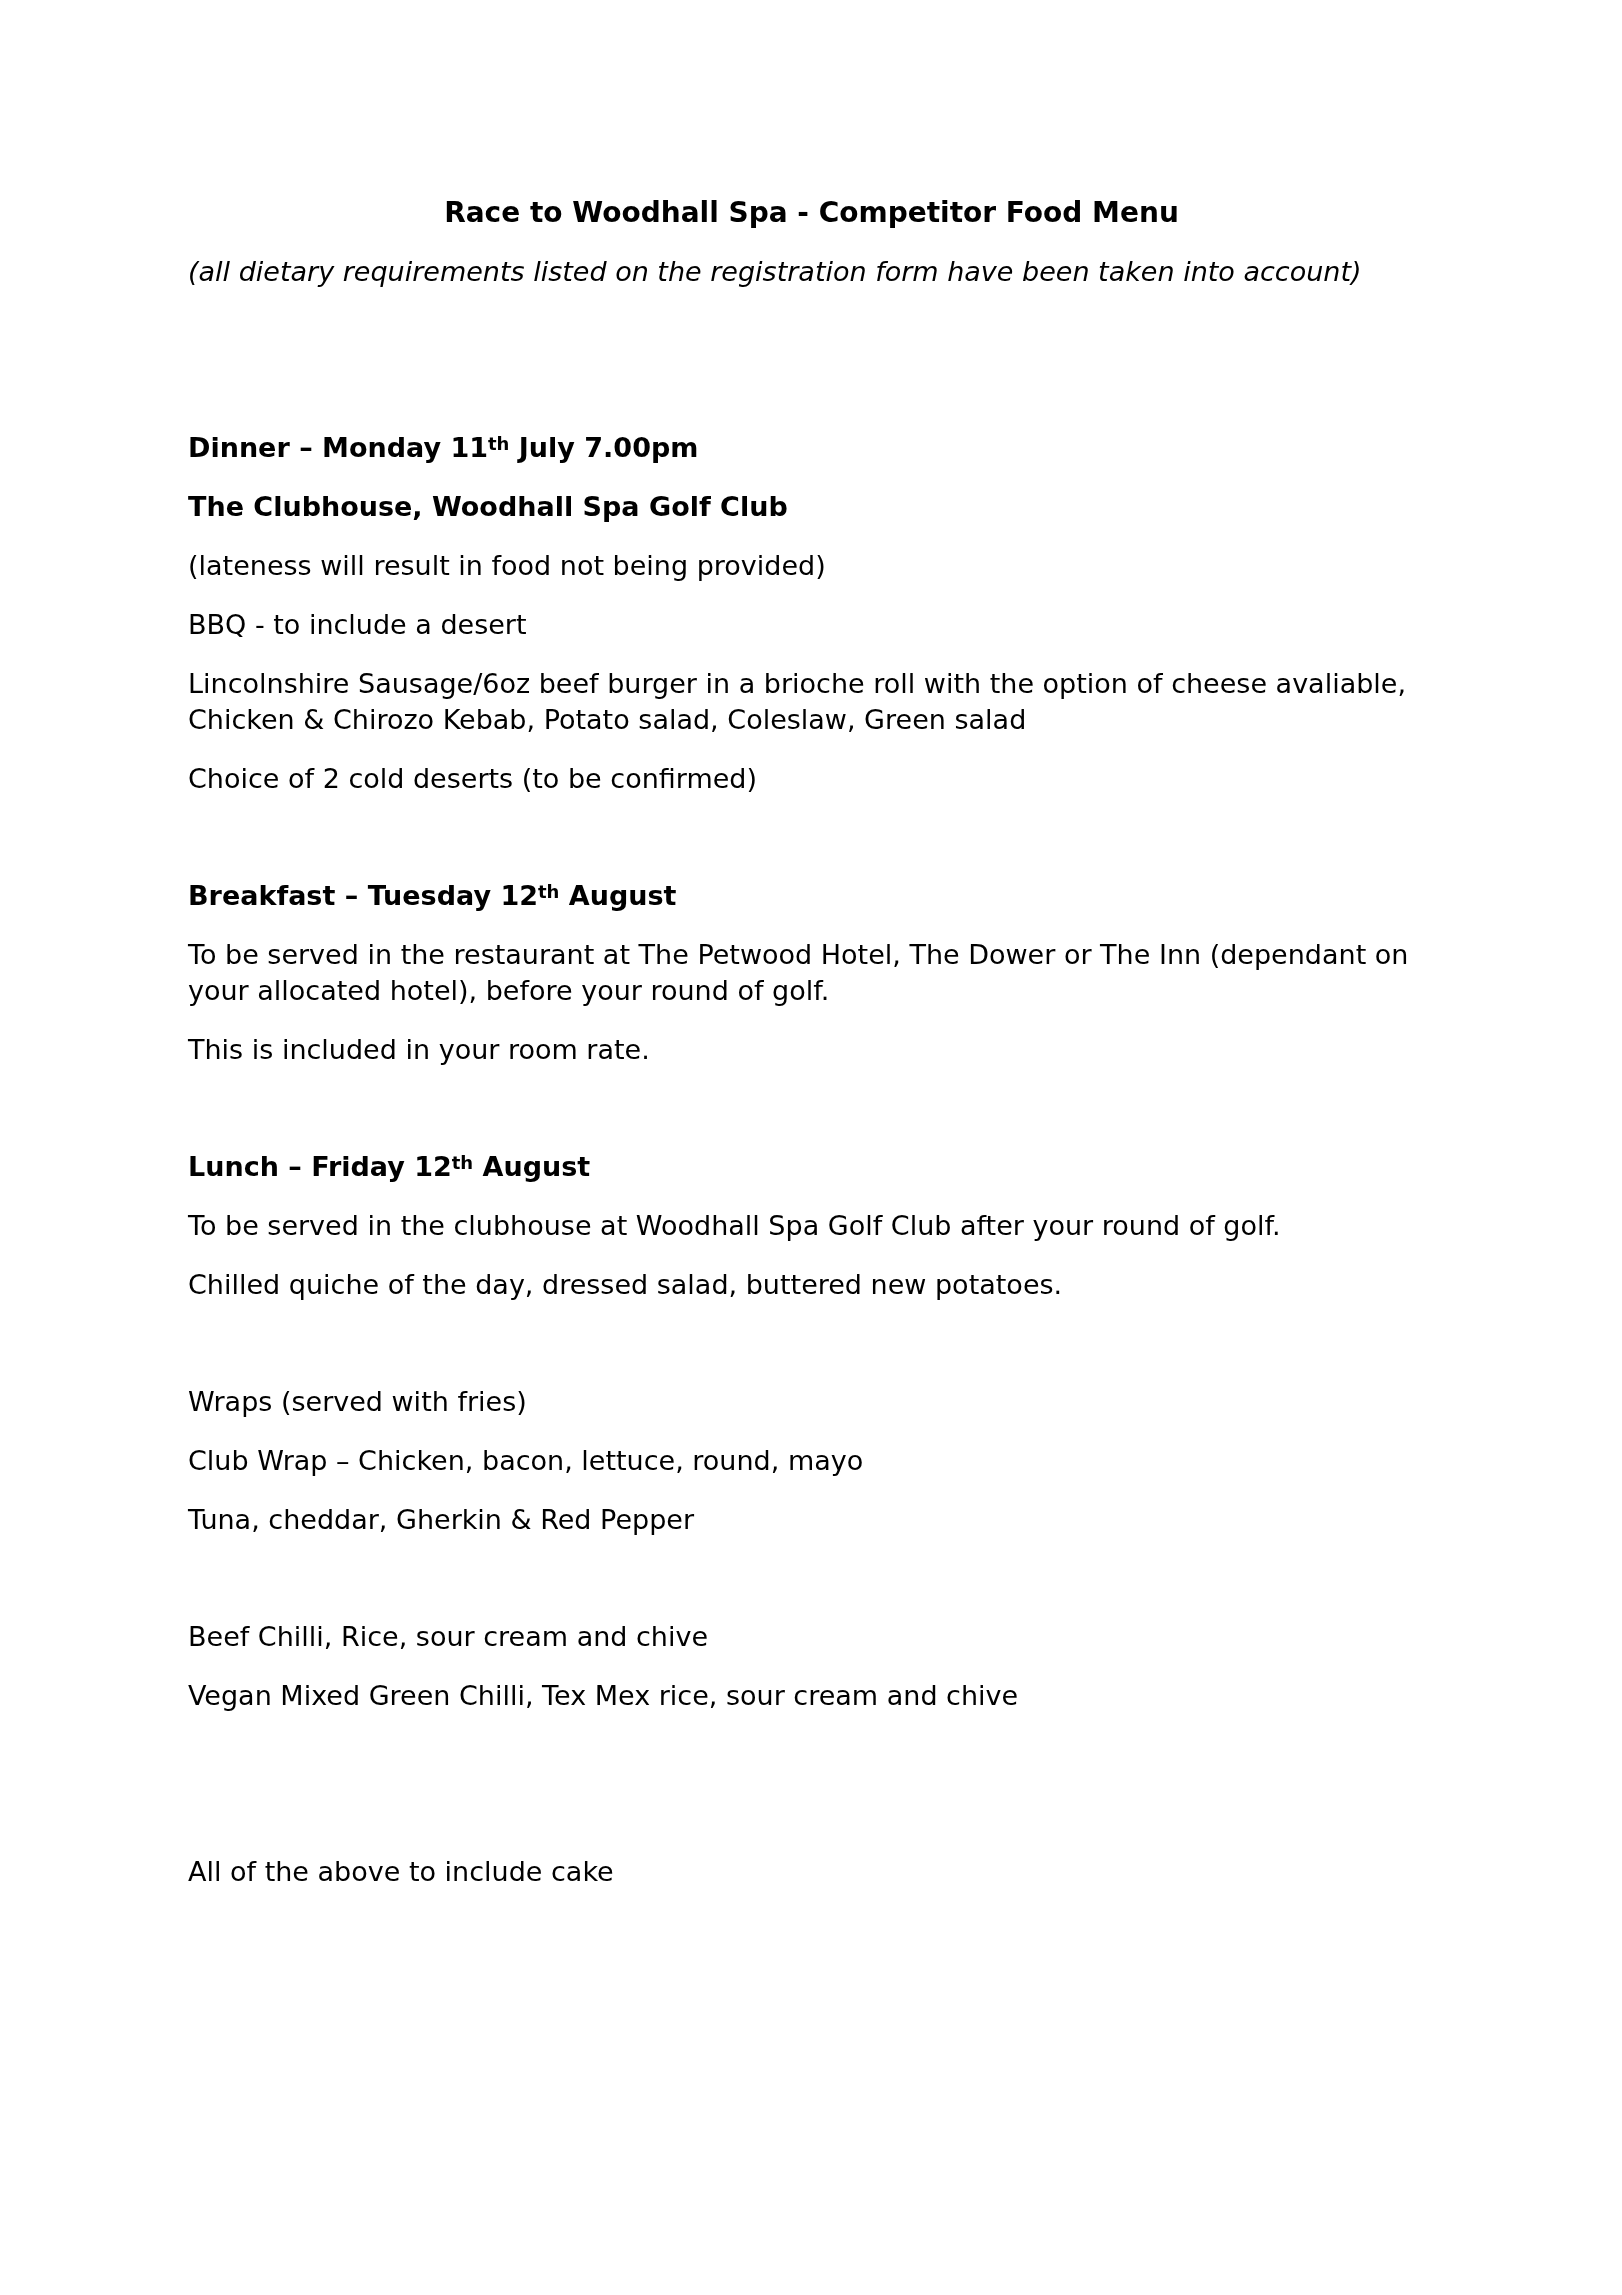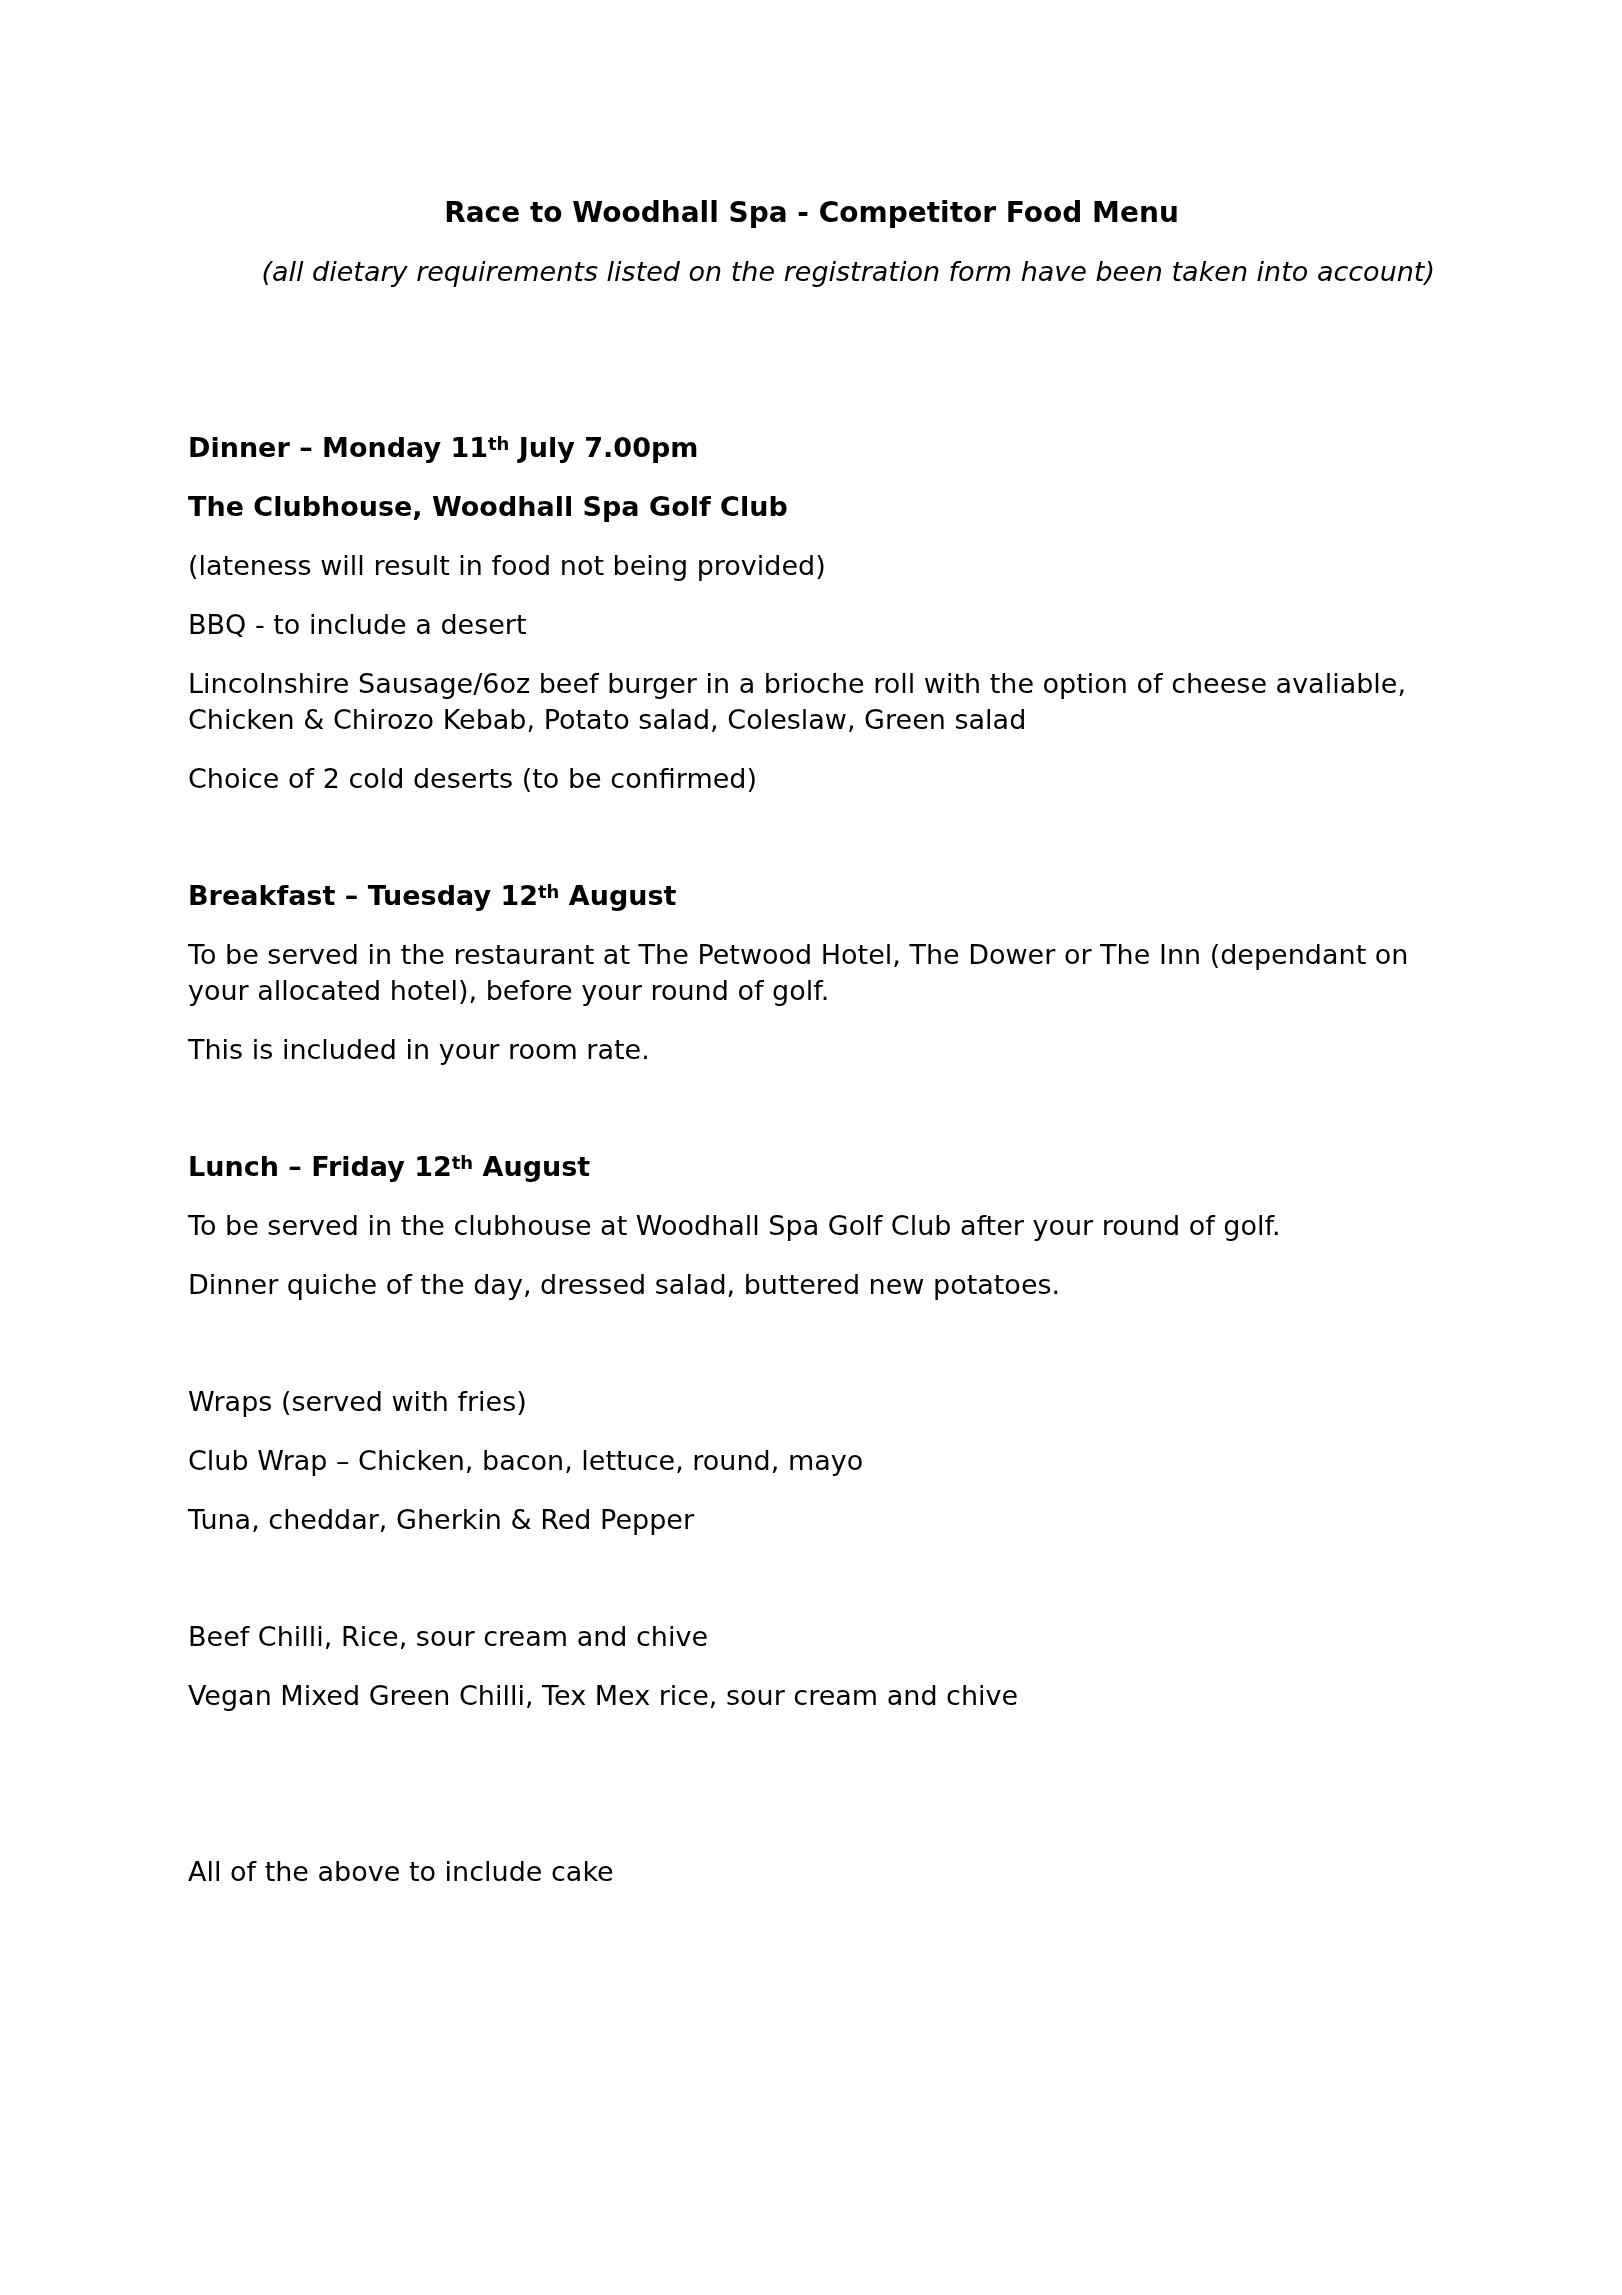--- a/index.html
+++ b/index.html
@@ -25,21 +25,21 @@
   }
   .mb-2 { margin-bottom: 81px; }   
   .mb-3 { margin-bottom: 140px; }   
   .doc-title {
     text-align: center;
     font-weight: bold;
     font-size: 28px;
     white-space: nowrap;
   }
   .doc-subtitle {
-    text-align: right;
+    text-align: left;
     font-style: italic;
     white-space: nowrap;
   }
   .heading {
     font-weight: bold;
   }
   sup.ord {
     font-size: 18px;
     line-height: 0;
     vertical-align: 0.38em;
@@ -70,21 +70,21 @@
 
   <p class="para">To be served in the restaurant at The Petwood Hotel, The Dower or The Inn (dependant on your allocated hotel), before your round of golf.</p>
 
   <p class="para mb-2">This is included in your room rate.</p>
 
   <p class="para heading"><span>Lunch – Friday 12</span><sup class="ord">th</sup><span> August</span></p>
 
   <p class="para">To be served in the clubhouse at Woodhall Spa Golf Club after your round of golf.</p>
 
 
-  <p class="para mb-2">Dinner quiche of the day, dressed salad, buttered new potatoes.</p>
+  <p class="para mb-2">Chilled quiche of the day, dressed salad, buttered new potatoes.</p>
 
   <p class="para">Wraps (served with fries)</p>
 
   <p class="para">Club Wrap – Chicken, bacon, lettuce, round, mayo</p>
 
 
   <p class="para mb-2">Tuna, cheddar, Gherkin &amp; Red Pepper</p>
 
   <p class="para">Beef Chilli, Rice, sour cream and chive</p>
 

